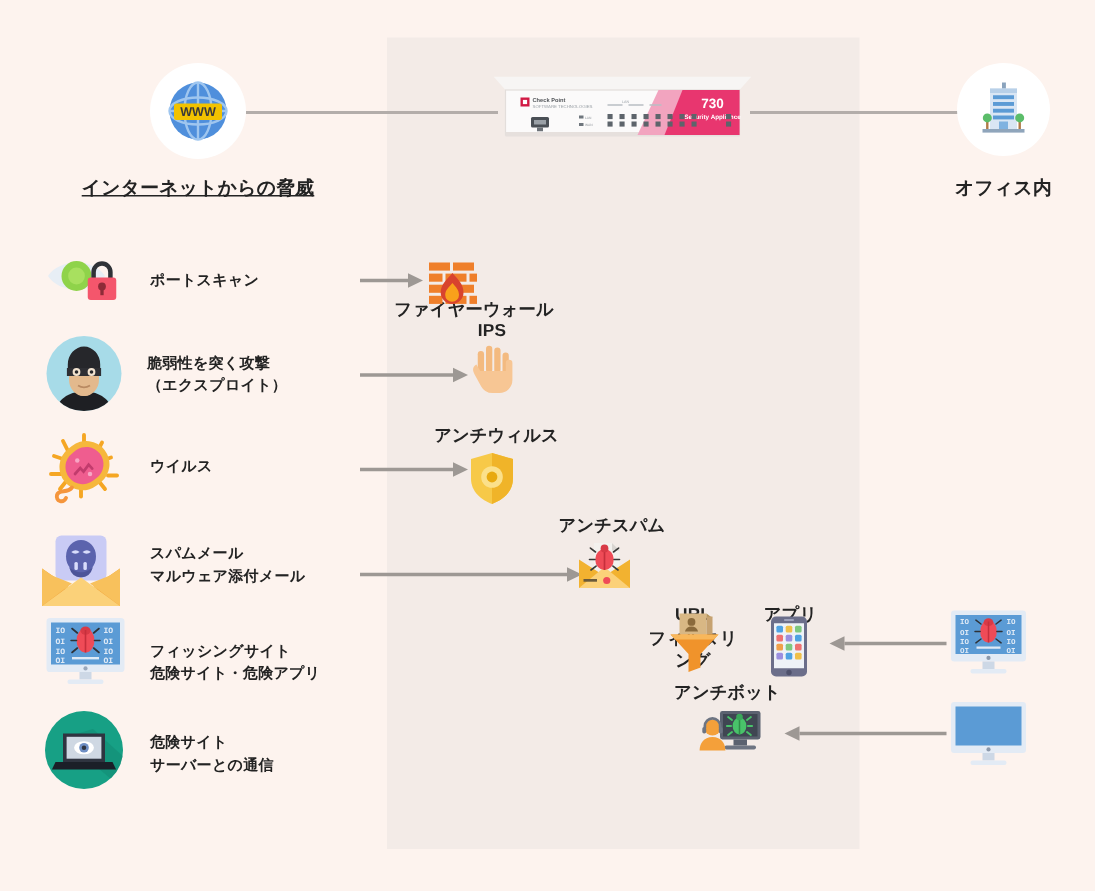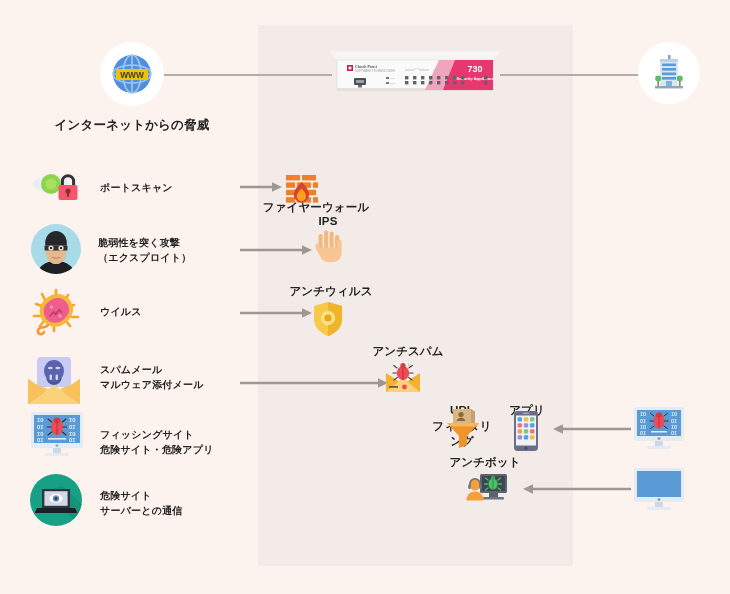--- a/index.html
+++ b/index.html
@@ -89,21 +89,21 @@
       <g fill="none" stroke="#9fc6ef" stroke-width="1.6">
         <ellipse cx="24" cy="24" rx="9" ry="19"></ellipse>
         <ellipse cx="24" cy="24" rx="19" ry="9"></ellipse>
         <line x1="24" y1="5" x2="24" y2="43"></line>
         <line x1="5" y1="24" x2="43" y2="24"></line>
       </g>
       <rect x="8" y="19" width="32" height="11" rx="1.5" fill="#f2c200"></rect>
       <text x="24" y="27.6" font-family="'Liberation Sans',sans-serif" font-size="8.4" font-weight="bold" text-anchor="middle" fill="#3a3a3a">WWW</text>
     </svg>
   </div>
-  <div class="abs node-caption" style="left:42px;top:117px;width:180px;">インターネットからの脅威</div>
+  <div class="abs node-caption" style="left:42px;top:117px;width:180px;text-decoration:underline;">インターネットからの脅威</div>
 
   <div class="abs hline" style="left:164px;top:74px;width:168px;"></div>
 
   <div class="abs" style="left:329px;top:51px;width:172px;height:49px;">
     <svg class="icon-box" width="172" height="49" viewBox="0 0 172 49">
 
       <polygon points="8,9 164,9 172,0 0,0" fill="#f7f5f4"></polygon>
 
       <rect x="8" y="9" width="156" height="30" fill="#fbfafa" stroke="#e3dedb" stroke-width="0.8"></rect>
 
@@ -176,20 +176,21 @@
       <rect x="20" y="31" width="6" height="5" fill="#7fb2e0"></rect>
       <rect x="9" y="36" width="28" height="2.4" fill="#8fa5bb"></rect>
       <g>
         <rect x="11.4" y="30" width="1.6" height="6" fill="#b07a46"></rect>
         <circle cx="12.2" cy="28.6" r="3" fill="#5bbd6a"></circle>
         <rect x="33" y="30" width="1.6" height="6" fill="#b07a46"></rect>
         <circle cx="33.8" cy="28.6" r="3" fill="#5bbd6a"></circle>
       </g>
     </svg>
   </div>
+  <div class="abs node-caption" style="left:609px;top:117px;width:120px;">オフィス内</div>
 
   <div class="abs" style="left:30px;top:166px;width:58px;height:44px;">
     <svg class="icon-box" width="58" height="44" viewBox="0 0 58 44">
       <path d="M2 18 C10 6 32 6 40 18 C32 30 10 30 2 18 Z" fill="#e7eef5"></path>
       <circle cx="21" cy="18" r="10" fill="#8fd34a"></circle>
       <circle cx="21" cy="18" r="5.6" fill="#a8e05f"></circle>
       <path d="M30 18 h8 v-3.6 a5.2 5.2 0 0 1 10.4 0 V18 h2 v14 h-20 z" fill="none"></path>
       <path d="M32.4 19.5 v-4.2 a5.6 5.6 0 0 1 11.2 0 v4.2" fill="none" stroke="#2f3237" stroke-width="3"></path>
       <rect x="28.5" y="19" width="19" height="15" rx="2" fill="#f4566c"></rect>
       <circle cx="38" cy="25" r="2.6" fill="#8e2b38"></circle>

